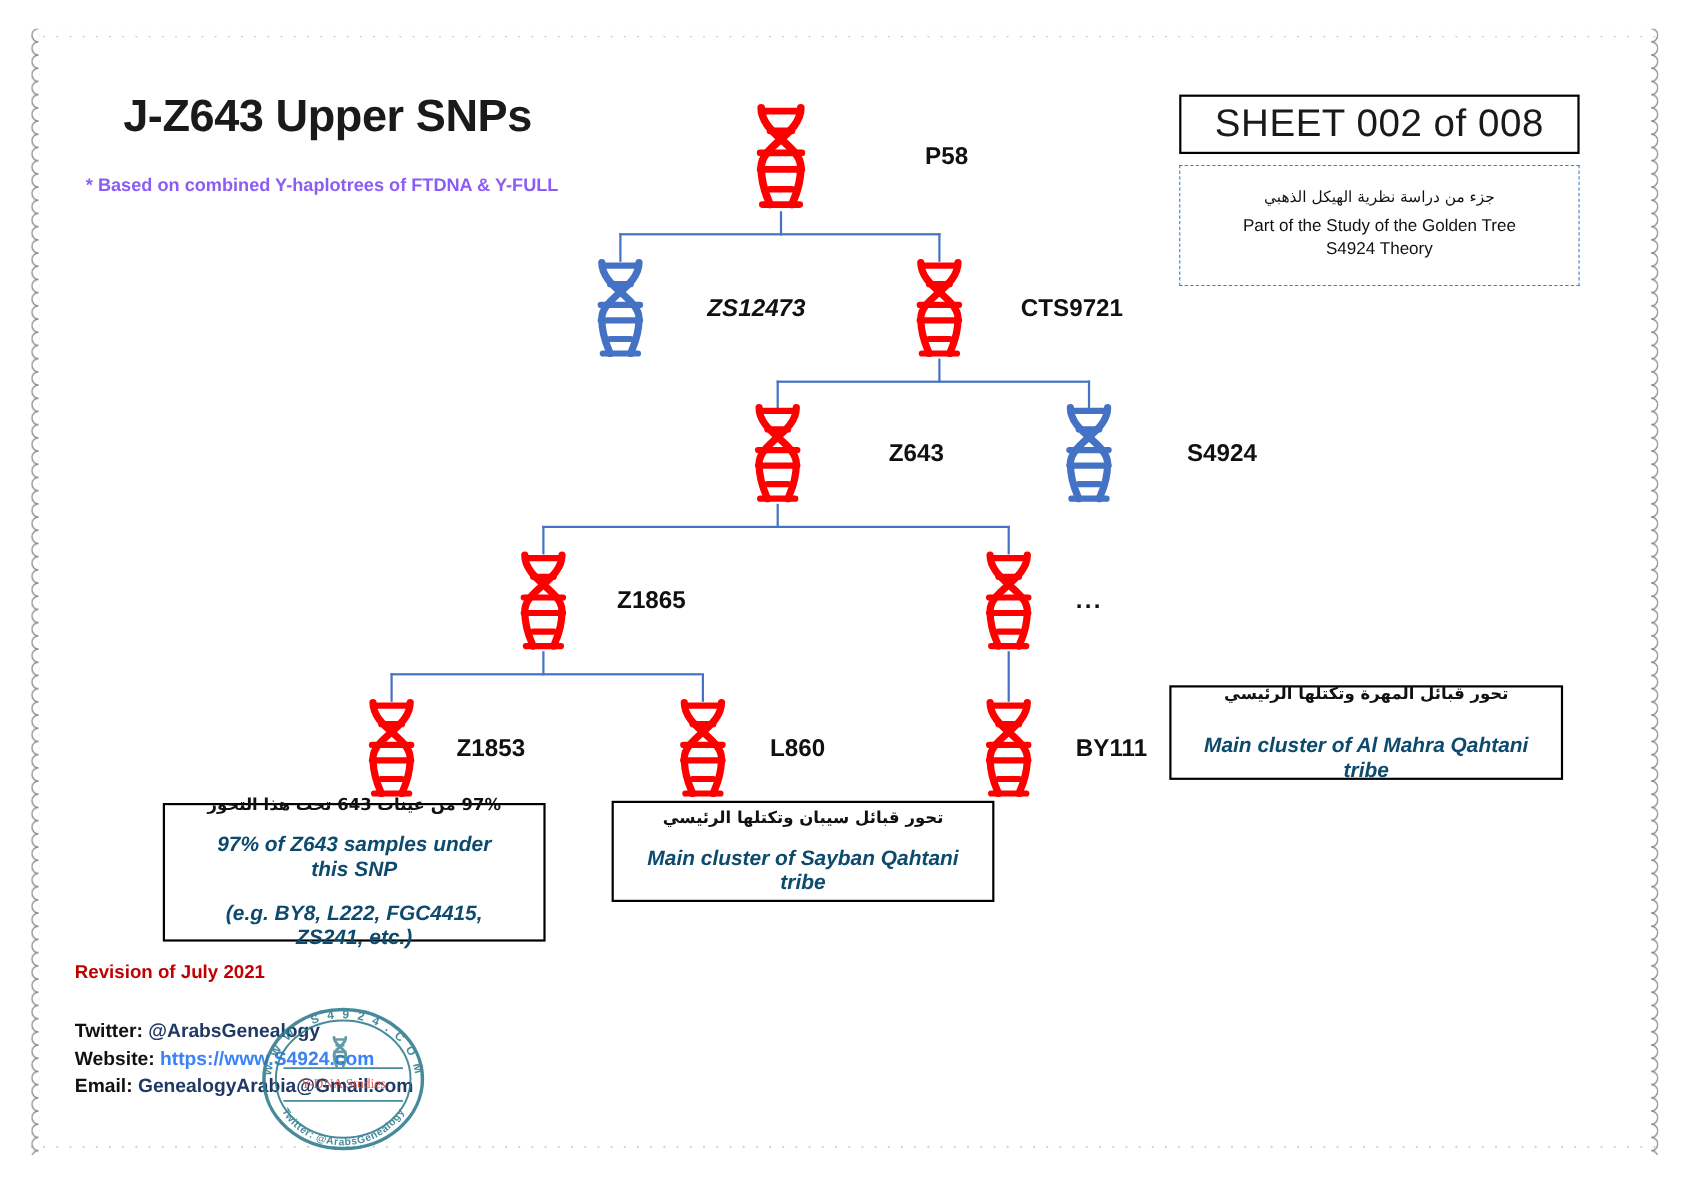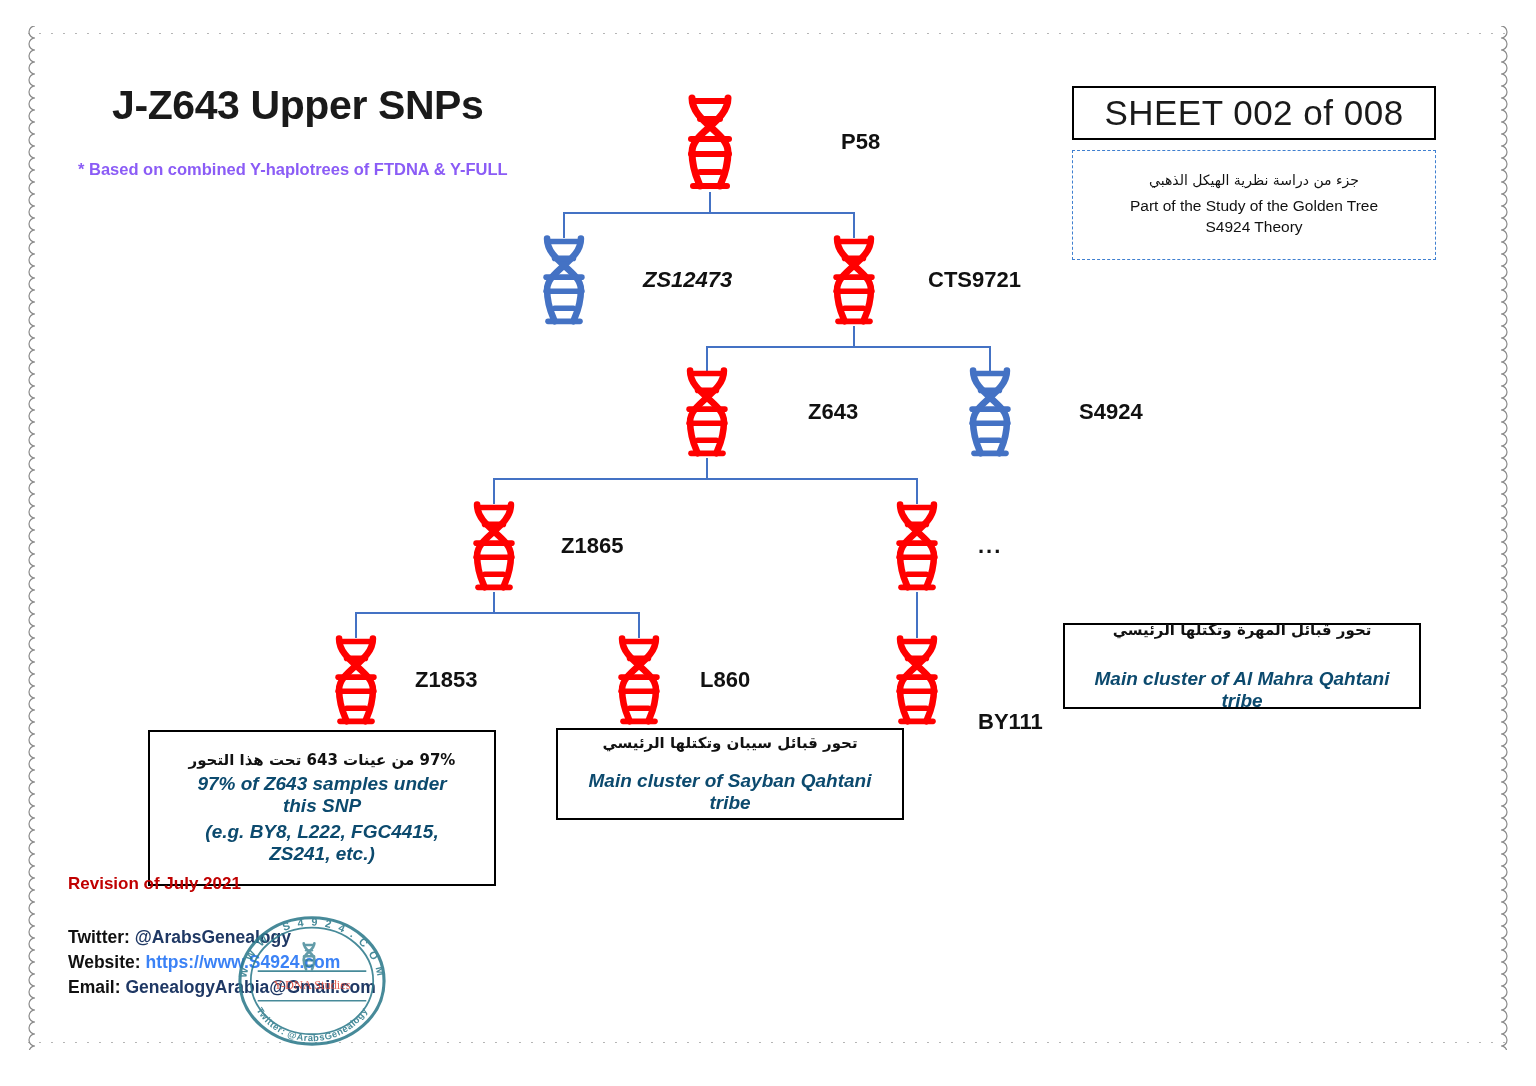--- a/index.html
+++ b/index.html
@@ -352,24 +352,24 @@
       </g>
       <g stroke="#FF0000" stroke-width="6" stroke-linecap="round">
         <line x1="13" y1="9" x2="47" y2="9"></line>
         <line x1="20" y1="27" x2="40" y2="27"></line>
         <line x1="11" y1="47" x2="49" y2="47"></line>
         <line x1="11" y1="62" x2="49" y2="62"></line>
         <line x1="20" y1="80" x2="40" y2="80"></line>
         <line x1="13" y1="94" x2="47" y2="94"></line>
       </g>
     </svg>
-    <div class="label" style="left:92px;margin-top:42px;">BY111</div>
-  </div>
-
-  <div class="note" style="left:148px;top:730px;width:348px;height:156px;gap:4px;padding:6px 28px;">
+    <div class="label" style="left:92px;">BY111</div>
+  </div>
+
+  <div class="note" style="left:148px;top:730px;width:348px;height:126px;gap:18px;padding:6px 28px;">
     <div class="ar">97% من عينات 643 تحت هذا التحور</div>
     <div class="en">97% of Z643 samples under this SNP</div>
     <div class="en">(e.g. BY8, L222, FGC4415, ZS241, etc.)</div>
   </div>
 
   <div class="note" style="left:556px;top:728px;width:348px;height:92px;gap:18px;padding:4px 10px;">
     <div class="ar">تحور قبائل سيبان وتكتلها الرئيسي</div>
     <div class="en">Main cluster of Sayban Qahtani tribe</div>
   </div>
 

